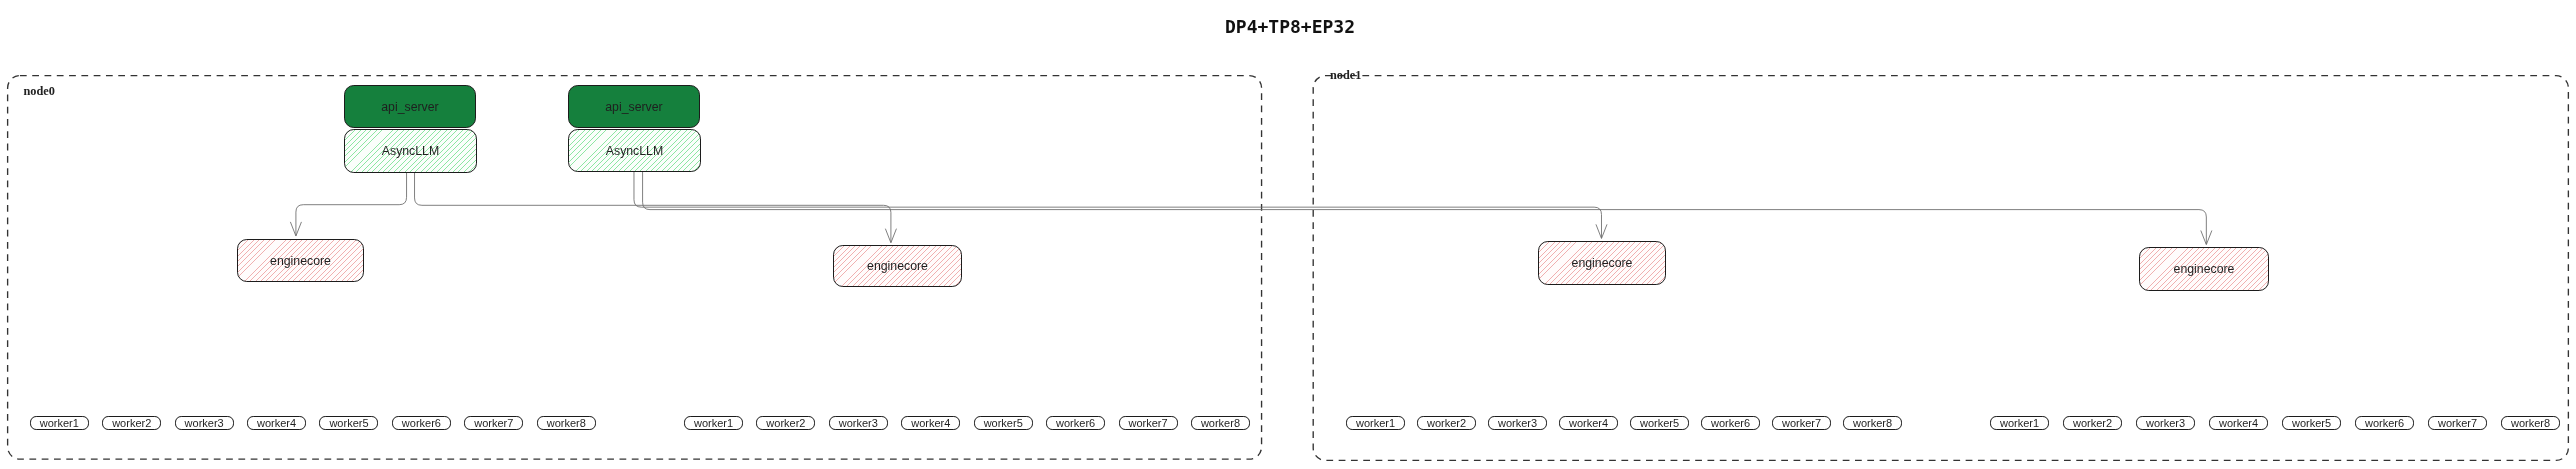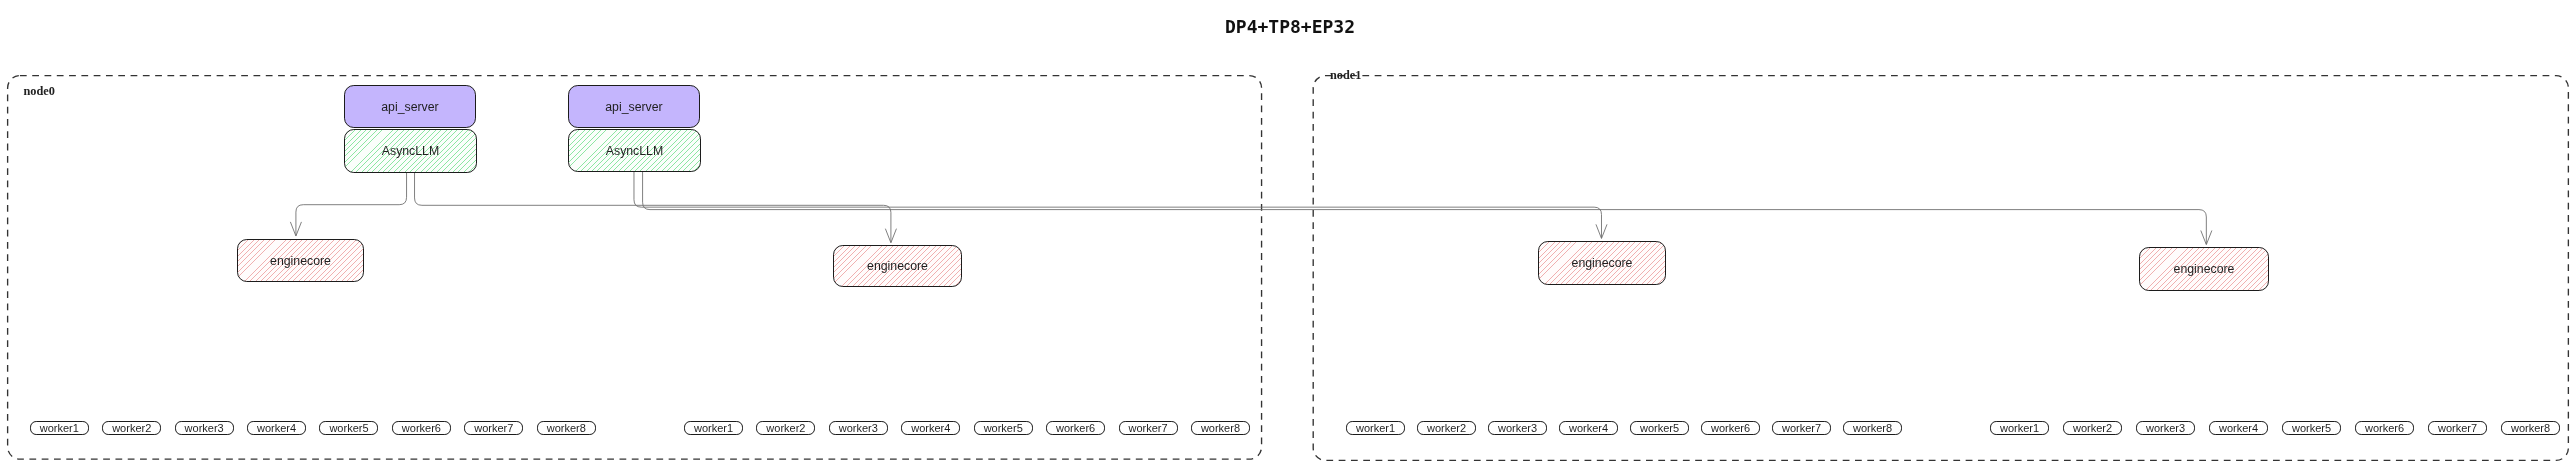--- a/index.html
+++ b/index.html
@@ -12,35 +12,35 @@
     font-family:"DejaVu Sans Mono",monospace;font-size:18px;font-weight:700;color:#111;
     white-space:nowrap;
     margin-left:32px;
   }
   .wires{position:absolute;left:0;top:0;pointer-events:none;}
   .node-label{
     position:absolute;font-family:Liberation Serif, serif;font-size:12.3px;font-weight:700;color:#222;
   }
   .box{
     position:absolute;display:flex;align-items:center;justify-content:center;
-    border:1.4px solid #1c1c1c;border-radius:9.8px;background:#c4b5fd;
+    border:1.4px solid #1c1c1c;border-radius:9.8px;background:#15803d;
     font-size:12.3px;color:#1f1f1f;box-sizing:border-box;white-space:nowrap;
   }
   .box.green{
     background:
       repeating-linear-gradient(135deg, rgba(0,0,0,0) 0 3.1px, var(--green-hatch,#8ee6a3) 3.1px 3.8px),
       #fbfefb;
   }
   .box.pink{
     background:
       repeating-linear-gradient(135deg, rgba(0,0,0,0) 0 3.1px, var(--pink-hatch,#f0b0b0) 3.1px 3.8px),
       #fffcfc;
   }
   .worker-group{
-    position:absolute;display:flex;justify-content:space-between;align-items:flex-end;padding-left:20px;
+    position:absolute;display:flex;justify-content:space-between;align-items:center;padding-left:20px;
   }
   .worker{
     width:59px;box-sizing:border-box;display:flex;align-items:center;justify-content:center;
     border:1.4px solid #1c1c1c;border-radius:6.2px;background:#ffffff;
     font-size:11px;color:#1f1f1f;white-space:nowrap;
   }
 </style>
 </head>
 <body>
 

